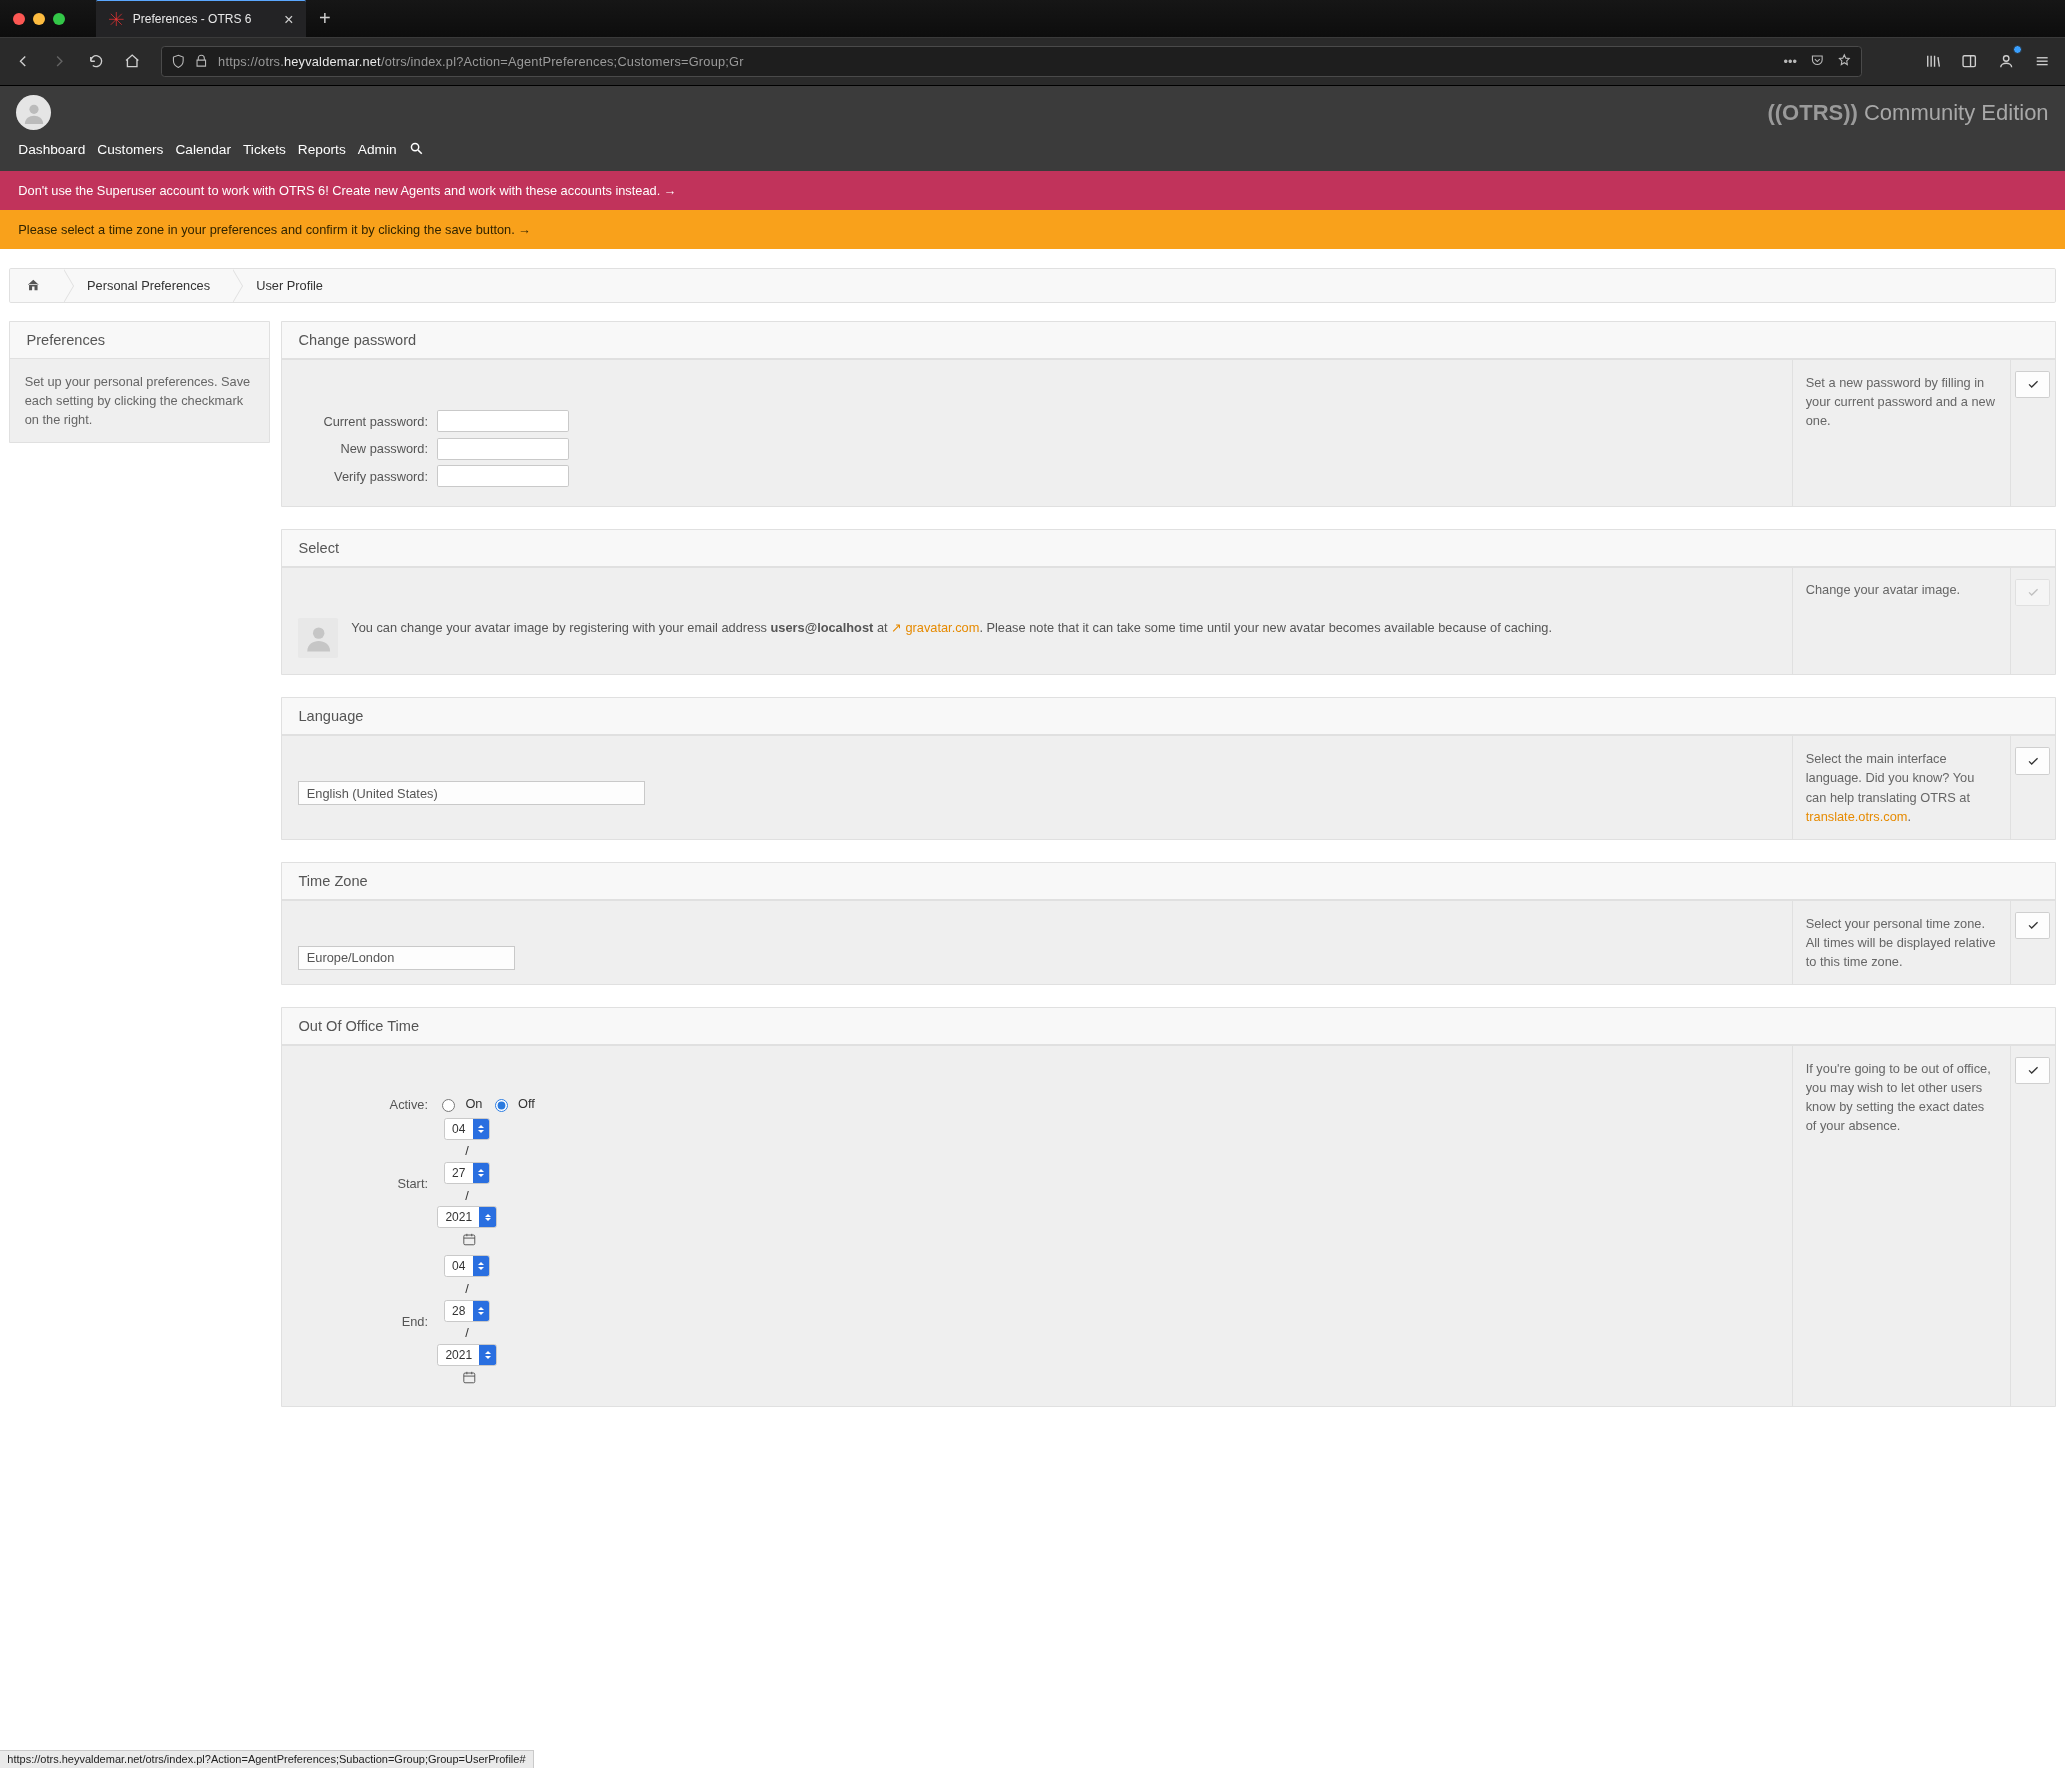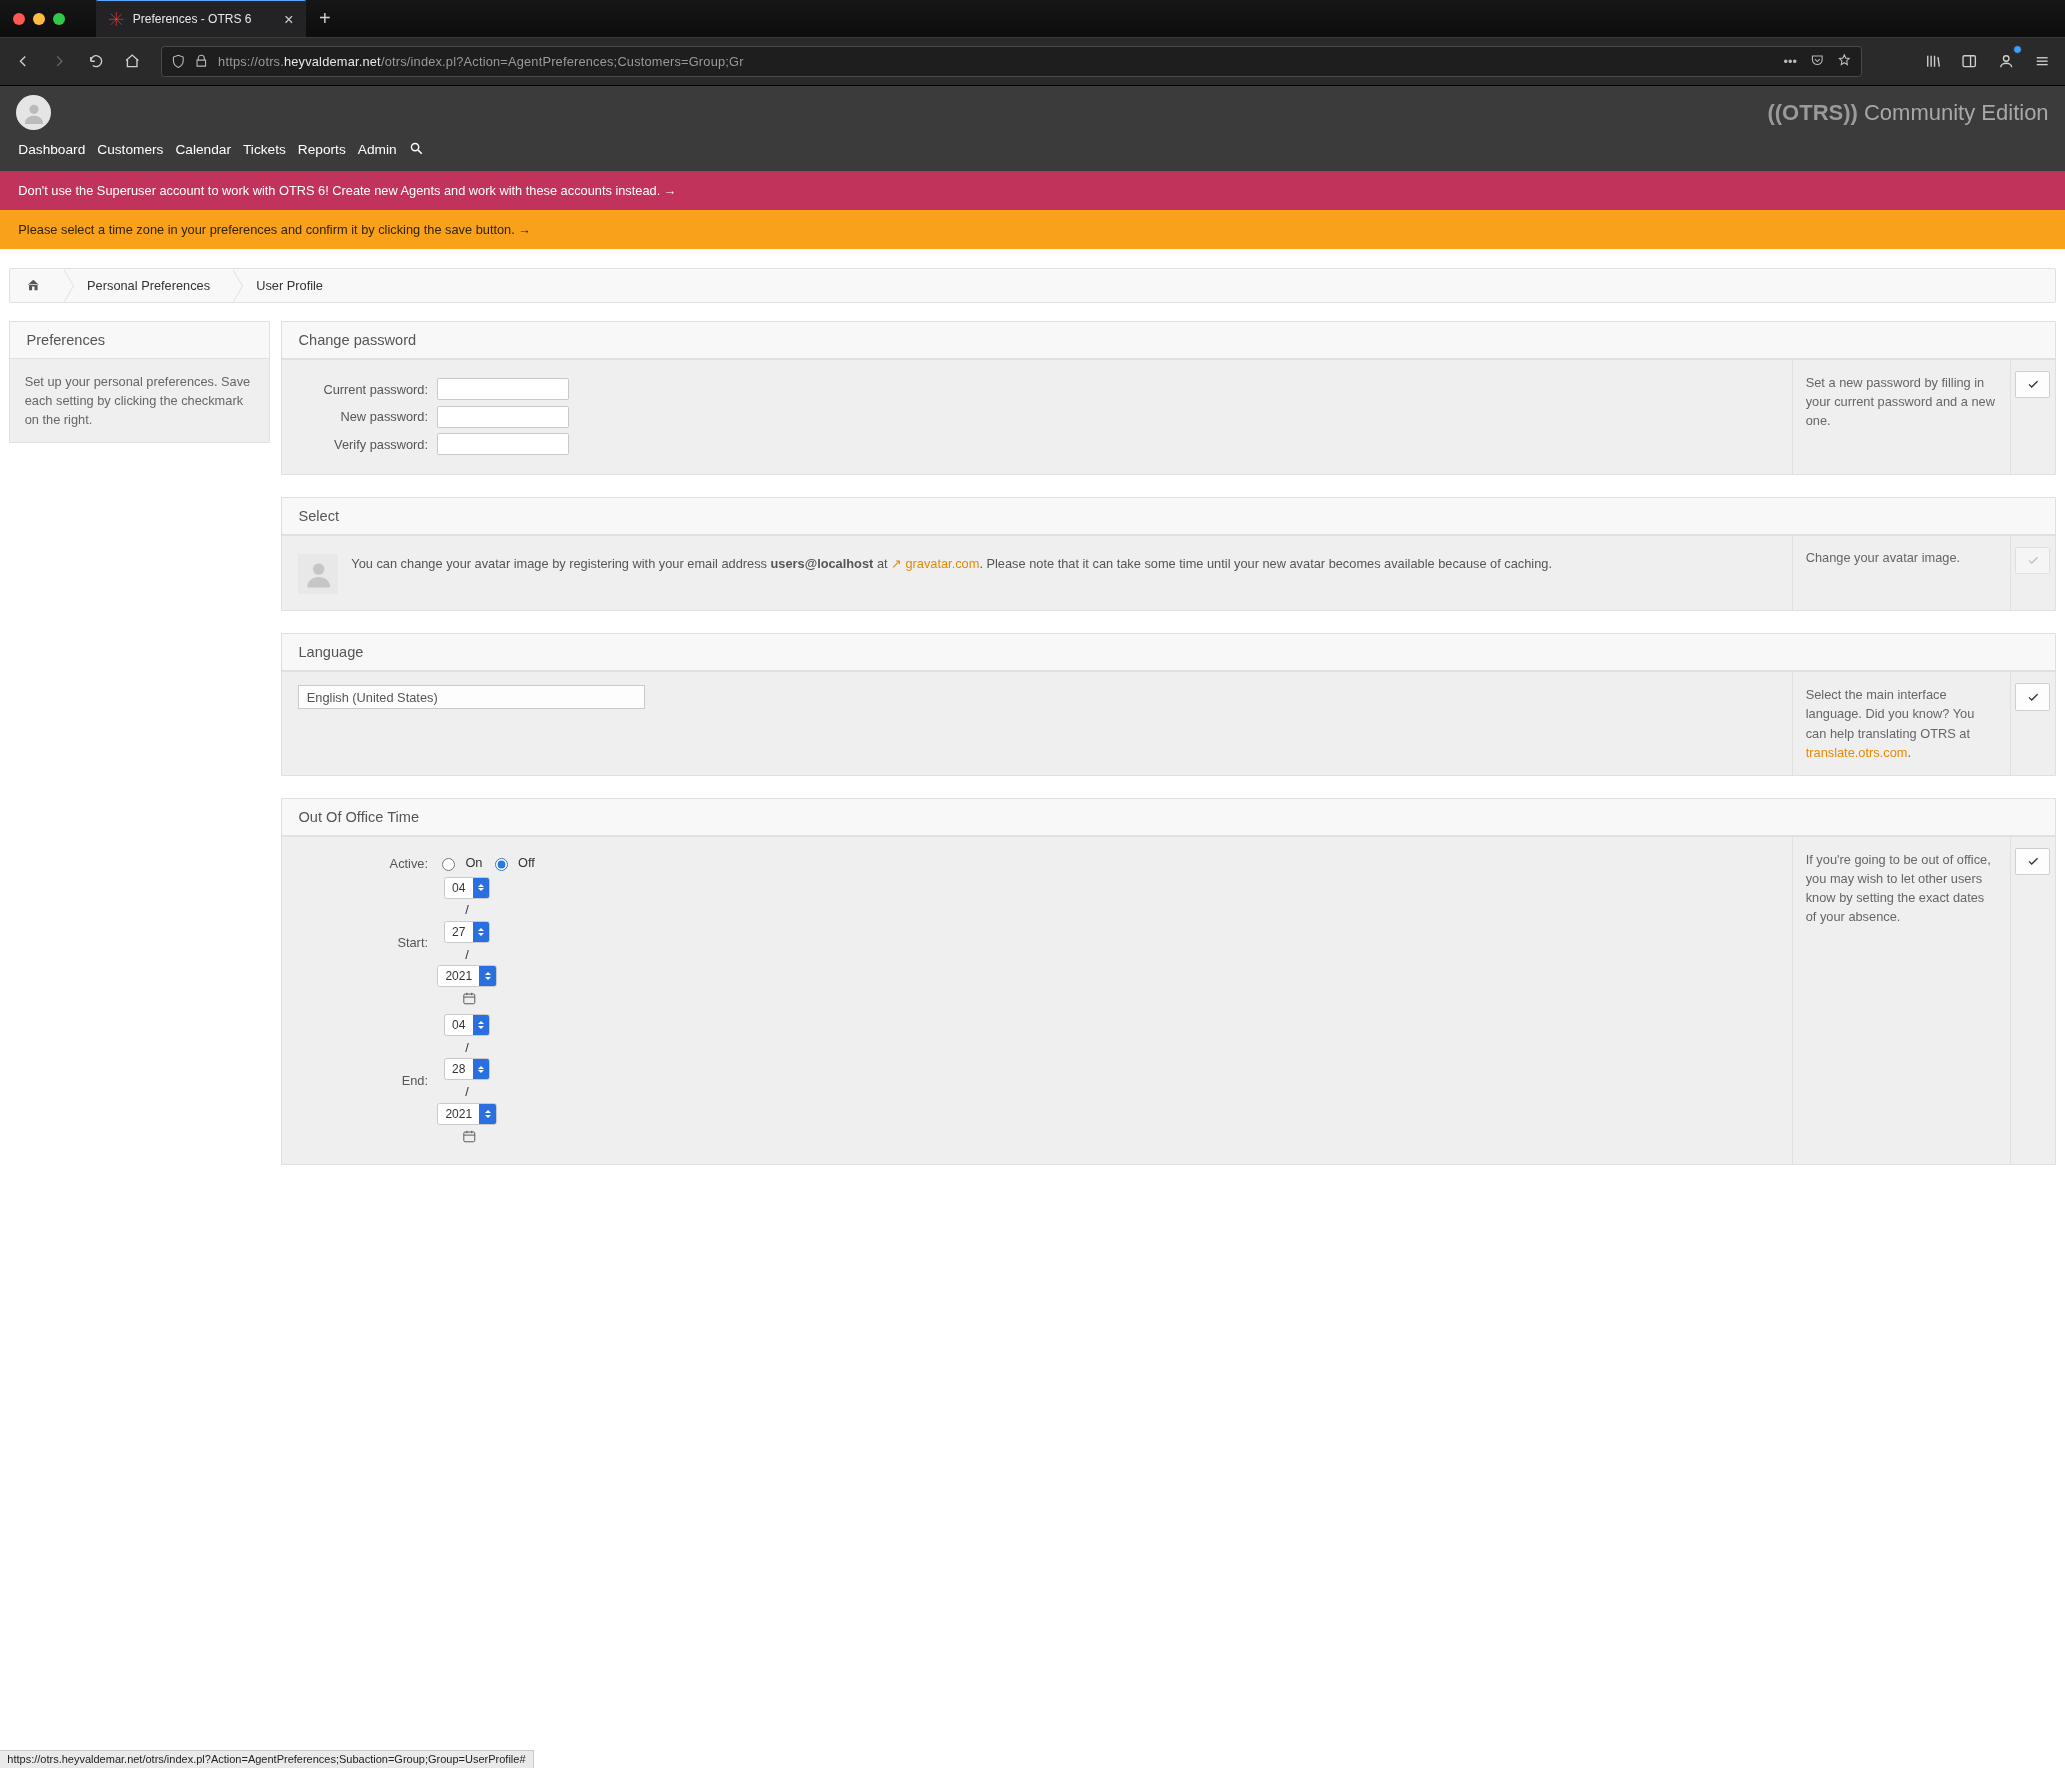--- a/index.html
+++ b/index.html
@@ -87,21 +87,21 @@
   
   .page{display:flex;gap:11px;padding:18.3px 9.1px 0;align-items:flex-start;}
   .side{width:261px;flex:0 0 261px;}
   .main{flex:1;display:flex;flex-direction:column;gap:22px;}
   .panel{border:0.9px solid var(--grey-border);background:#fff;border-radius:0.9px;}
   .panel-h{background:var(--grey-light);border-bottom:0.9px solid var(--grey-border);padding:10px 16.4px;font-size:14.6px;color:#555;}
   .panel-b{padding:12.8px 14.6px;color:#555;}
   .panel-b.small{font-size:12.8px;line-height:1.5;color:#666;}
   
   .setting{display:flex;background:var(--grey-panel);border-top:0.9px solid var(--grey-border);}
-  .setting-form{flex:1;padding:12.8px 0 12.8px 0;}
+  .setting-form{flex:1;padding:12.8px 0 12.8px 0;margin-top:32px;}
   .setting-desc{width:219px;border-left:0.9px solid var(--grey-border);border-right:0.9px solid var(--grey-border);padding:12.8px 12.8px;font-size:12.8px;color:#666;line-height:1.5;}
   .setting-desc a{color:var(--link);text-decoration:none;}
   .setting-save{width:44px;display:flex;align-items:flex-start;justify-content:center;padding-top:11px;}
   .chkbtn{width:35px;height:27.4px;border:0.9px solid #cfcfcf;background:#fdfdfd;border-radius:1.8px;display:flex;align-items:center;justify-content:center;color:#333;}
   .chkbtn.disabled{opacity:.45;color:#888;}
   .chkbtn svg{width:14.6px;height:12.8px;stroke:currentColor;fill:none;stroke-width:2.4;}
   .frow{display:flex;align-items:center;margin:5.5px 0;}
   .frow label{width:155px;text-align:right;padding-right:9.1px;color:#555;font-size:12.8px;}
   .frow input[type=password],.frow input[type=text]{height:22px;width:132px;border:0.9px solid #c9c9c9;background:#fff;border-radius:1.8px;padding:0 5.5px;font-size:12px;}
   .selbox{display:inline-flex;align-items:center;border:0.9px solid #c9c9c9;background:#fdfdfd;height:24px;padding:0 7.3px;color:#555;font-size:12.8px;text-align:right;}
@@ -357,20 +357,38 @@
         <div class="setting-save">
           <span class="chkbtn">
             <svg viewBox="0 0 24 24">
                 <path d="M4 12l5 5L20 6"></path>
               </svg>
           </span>
         </div>
       </div>
     </div>
 
+    <div class="panel">
+      <div class="panel-h">Time Zone</div>
+      <div class="setting">
+        <div class="setting-form" style="padding:12.8px 16.4px;">
+          <span class="selbox" style="width:217px;">
+            <span>Europe/London</span>
+          </span>
+        </div>
+        <div class="setting-desc">Select your personal time zone. All times will be displayed relative to this time zone.</div>
+        <div class="setting-save">
+          <span class="chkbtn">
+            <svg viewBox="0 0 24 24">
+                <path d="M4 12l5 5L20 6"></path>
+              </svg>
+          </span>
+        </div>
+      </div>
+    </div>
 
     <div class="panel">
       <div class="panel-h">Out Of Office Time</div>
       <div class="setting">
         <div class="setting-form">
           <div class="frow">
             <label>Active:</label>
             <span class="radio-row">
               <input type="radio" name="ooo" style="">
               <span>On</span>

